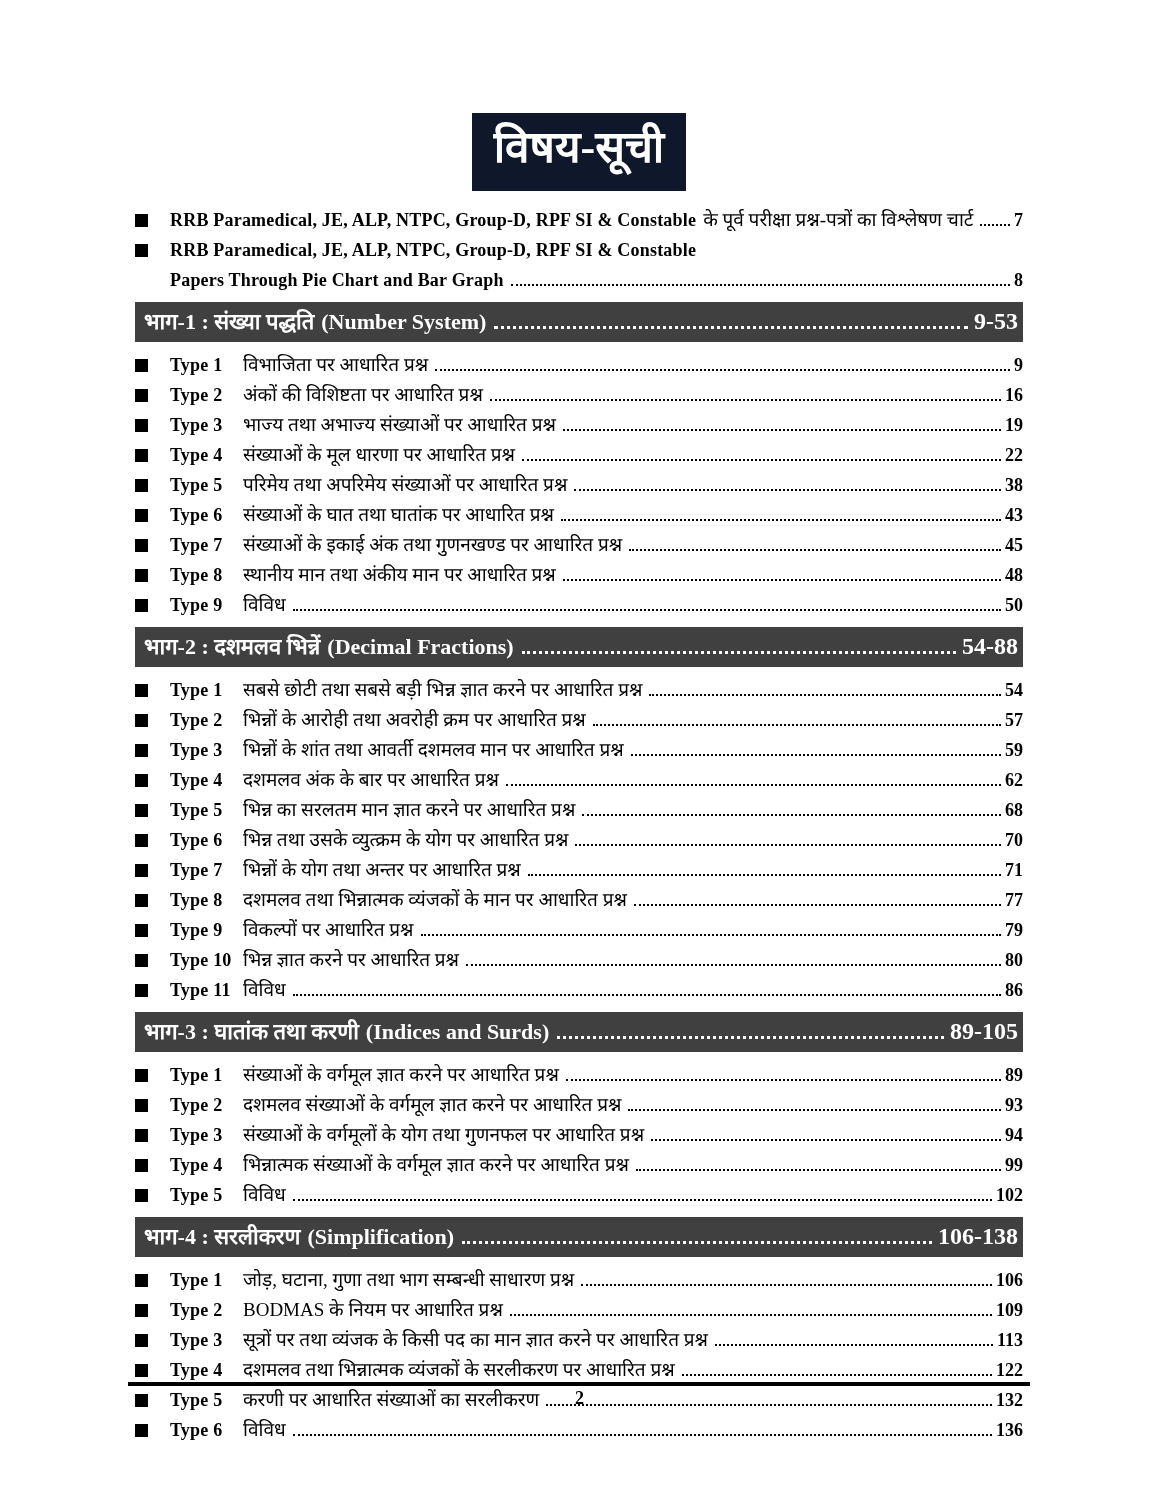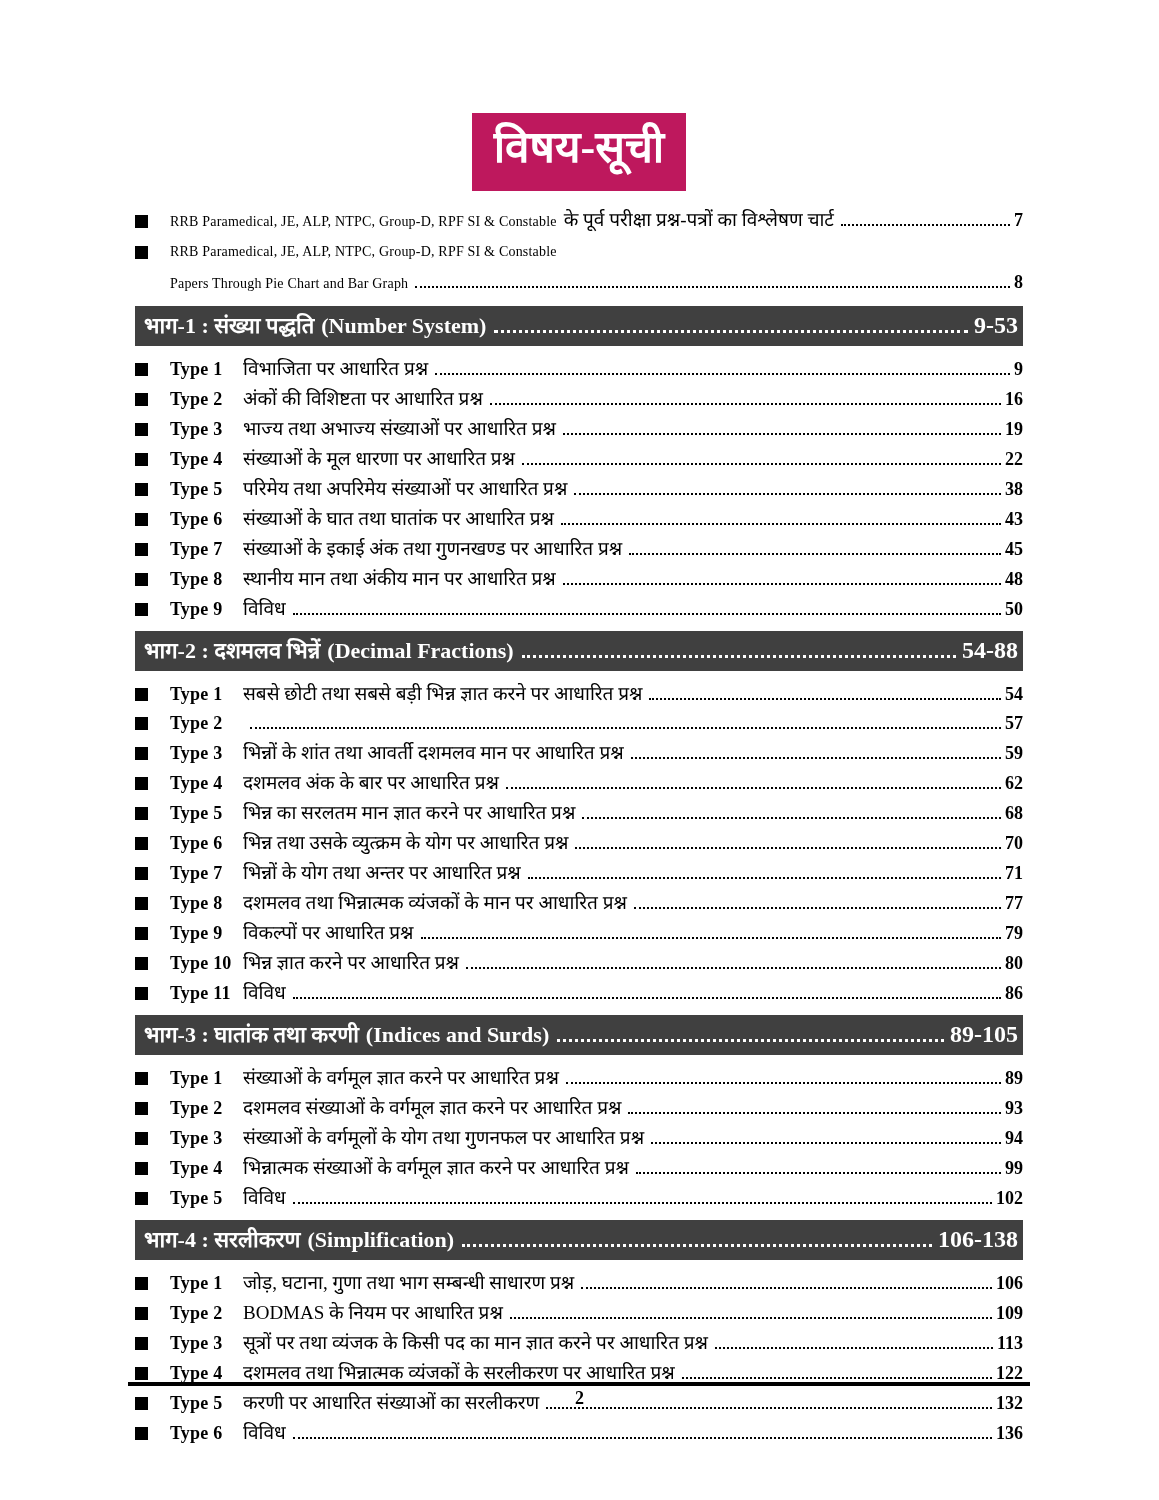--- a/index.html
+++ b/index.html
@@ -8,21 +8,21 @@
     width:1159px; height:1500px;
     margin:0 auto;
     background:#ffffff;
     box-sizing:border-box;
     padding:113px 136px 0 135px;
     font-family:"Liberation Serif","DejaVu Serif",serif;
     color:#000;
   }
   
   .title-box {
-    background:#be185d; color:#fff;
+    background:#0f172a; color:#fff;
     width:174px;
     margin:0 auto 14px auto;
     text-align:center;
     font-weight:bold;
     font-size:44px;
     line-height:1.05;
     padding:12px 20px 20px 20px;
   }
   
   .toc-row {
@@ -34,21 +34,21 @@
   }
   .bullet {
     width:13px; height:13px;
     background:#000;
     margin-right:22px;
     align-self:center;
     flex:none;
   }
   .type-label { font-weight:bold; min-width:73px; flex:none; letter-spacing:.2px; }
   .hindi { font-size:19px; }
-  .latin { font-weight:normal; font-size:14px; letter-spacing:.2px; }
+  .latin { font-weight:bold; font-size:18px; letter-spacing:.2px; }
   .dots {
     flex:1 1 auto;
     height:2px;
     border-bottom:2.6px dotted #000;
     margin:0 4px 0 7px;
     min-width:20px;
   }
   .pagenum { font-weight:bold; flex:none; font-size:18px; }
   
   .intro-row { line-height:30px; }
@@ -203,20 +203,21 @@
     <span class="bullet"></span>
     <span class="type-label">Type 1</span>
     <span class="hindi row-label">सबसे छोटी तथा सबसे बड़ी भिन्न ज्ञात करने पर आधारित प्रश्न</span>
     <span class="dots"></span>
     <span class="pagenum">54</span>
   </div>
 
   <div class="toc-row">
     <span class="bullet"></span>
     <span class="type-label">Type 2</span>
+    <span class="hindi row-label">भिन्नों के आरोही तथा अवरोही क्रम पर आधारित प्रश्न</span>
     <span class="dots"></span>
     <span class="pagenum">57</span>
   </div>
 
   <div class="toc-row">
     <span class="bullet"></span>
     <span class="type-label">Type 3</span>
     <span class="hindi row-label">भिन्नों के शांत तथा आवर्ती दशमलव मान पर आधारित प्रश्न</span>
     <span class="dots"></span>
     <span class="pagenum">59</span>

